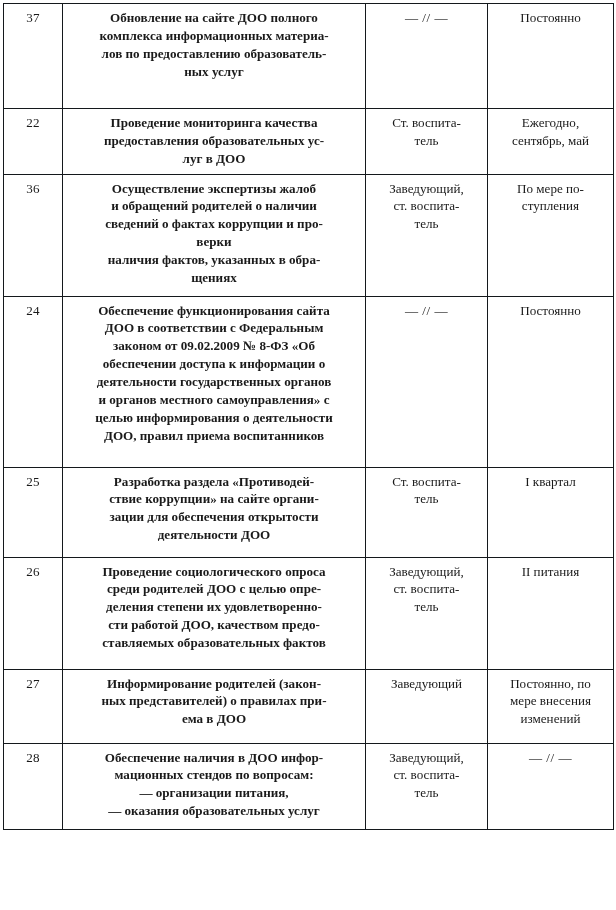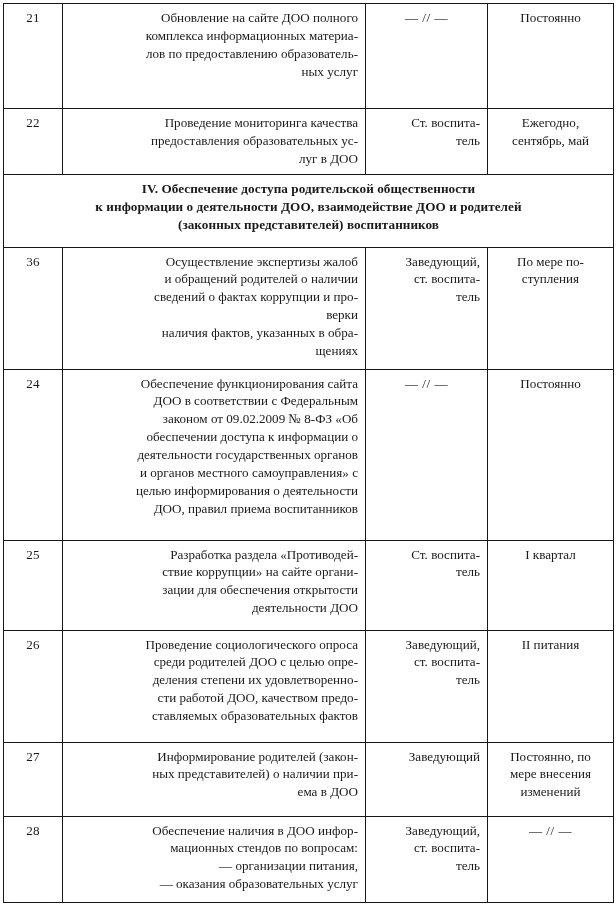--- a/index.html
+++ b/index.html
@@ -50,27 +50,28 @@
 
   td.num {
     text-align: center;
     padding-left: 0;
     padding-right: 0;
     font-size: 13.1px;
     letter-spacing: 0.2px;
   }
 
   td.task {
-    text-align: right;
+    text-align: center;
     padding-left: 9px;
     padding-right: 4px;
+    font-weight: bold;
   }
 
   td.resp {
-    text-align: right;
+    text-align: center;
     padding-left: 9px;
     padding-right: 3px;
   }
 
   td.term {
     text-align: center;
     padding-left: 9px;
     padding-right: 3px;
   }
 
@@ -112,21 +113,21 @@
     <colgroup>
       <col class="c-num">
       <col class="c-task">
       <col class="c-resp">
       <col class="c-term">
     </colgroup>
     <tbody>
 
       <tr class="r21">
         <td class="num">
-            <span class="line">21</span>
+            <span class="line">37</span>
           </td>
         <td class="task">
             <span class="line">Обновление на сайте ДОО полного</span>
             <span class="line">комплекса информационных материа-</span>
             <span class="line">лов по предоставлению образователь-</span>
             <span class="line">ных услуг</span>
           </td>
         <td class="dash">
             <span class="line">— // —</span>
           </td>
@@ -147,27 +148,20 @@
         <td class="resp">
             <span class="line">Ст. воспита-</span>
             <span class="line">тель</span>
           </td>
         <td class="term">
             <span class="line">Ежегодно,</span>
             <span class="line">сентябрь, май</span>
           </td>
       </tr>
 
-      <tr class="rsec">
-        <td class="section-header" colspan="4">
-            <span class="line">IV. Обеспечение доступа родительской общественности</span>
-            <span class="line">к информации о деятельности ДОО, взаимодействие ДОО и родителей</span>
-            <span class="line">(законных представителей) воспитанников</span>
-          </td>
-      </tr>
 
       <tr class="r23">
         <td class="num">
             <span class="line">36</span>
           </td>
         <td class="task">
             <span class="line">Осуществление экспертизы жалоб</span>
             <span class="line">и обращений родителей о наличии</span>
             <span class="line">сведений о фактах коррупции и про-</span>
             <span class="line">верки</span>
@@ -246,21 +240,21 @@
             <span class="line">II питания</span>
           </td>
       </tr>
 
       <tr class="r27">
         <td class="num">
             <span class="line">27</span>
           </td>
         <td class="task">
             <span class="line">Информирование родителей (закон-</span>
-            <span class="line">ных представителей) о наличии при-</span>
+            <span class="line">ных представителей) о правилах при-</span>
             <span class="line">ема в ДОО</span>
           </td>
         <td class="resp">
             <span class="line">Заведующий</span>
           </td>
         <td class="term">
             <span class="line">Постоянно, по</span>
             <span class="line">мере внесения</span>
             <span class="line">изменений</span>
           </td>

